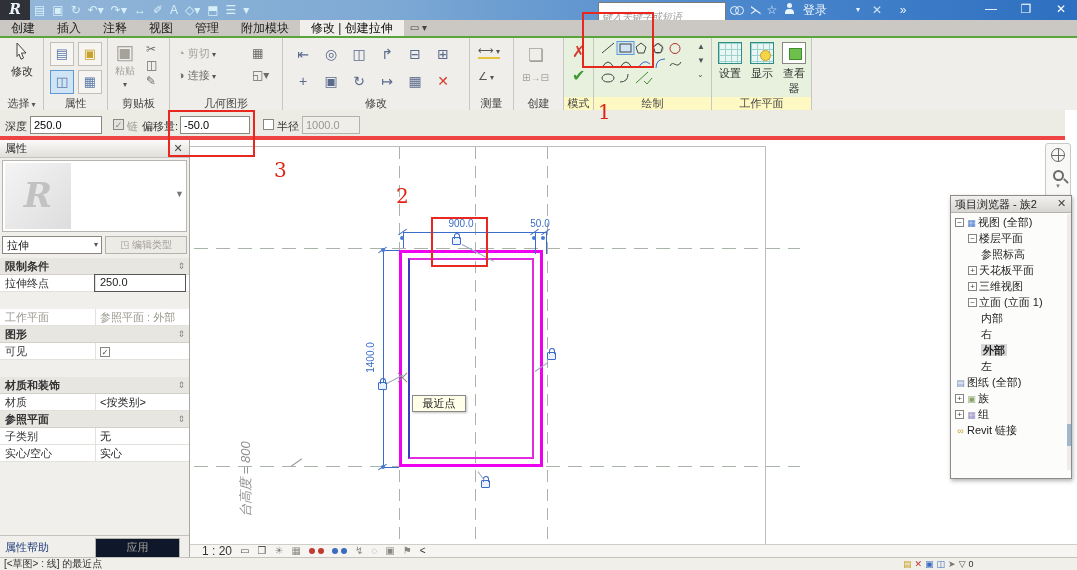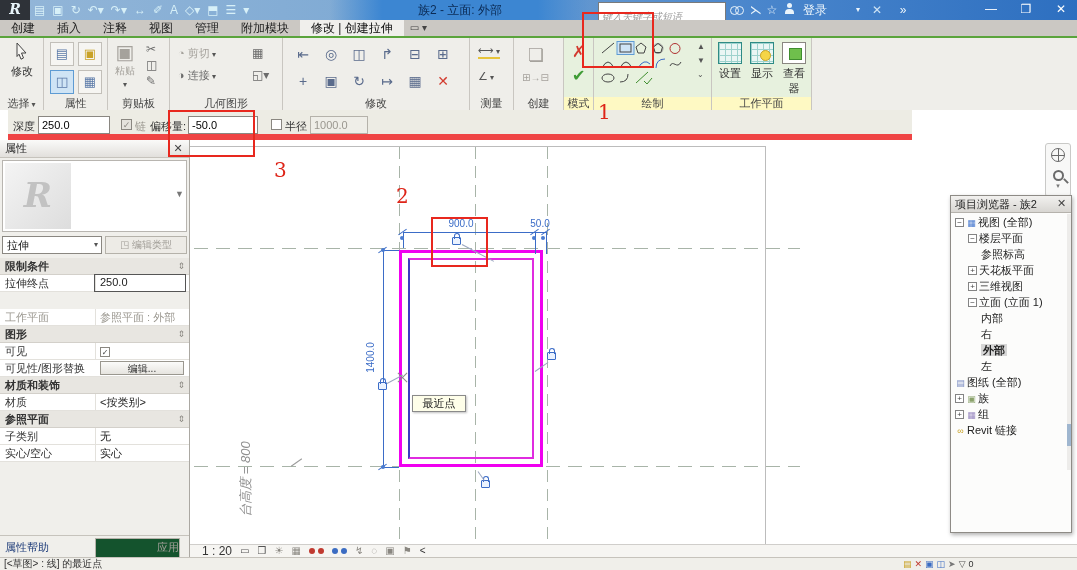--- a/index.html
+++ b/index.html
@@ -51,21 +51,21 @@
 .tile{width:24px;height:24px;border:1px solid #C2BFB9;background:#F6F5F2;text-align:center;line-height:22px;font-size:13px;color:#5A79A8}
 .tile.sel{background:#CFE4F5;border-color:#5E9BD3}
 .tile.folder{color:#C9A227}
 .wp-btn{position:absolute;top:4px;width:32px;text-align:center;font-size:11px;color:#333}
 .wp-ico{width:24px;height:22px;margin:0 auto 2px;border:1px solid #2E8B85;background-image:linear-gradient(#9ED2CD 1px,transparent 1px),linear-gradient(90deg,#9ED2CD 1px,transparent 1px);background-size:6px 6px;background-color:#EAF6F4;position:relative}
 .wp-ico.bulb::after{content:"";position:absolute;right:2px;bottom:2px;width:9px;height:9px;border-radius:50%;background:#F5D547;border:1px solid #C9A227}
 .wp-ico.viewer{background:#fff;border-color:#8A8781}
 .wp-ico.viewer::after{content:"";position:absolute;right:3px;bottom:3px;width:11px;height:10px;background:#6FBF4C;border:1px solid #3F8E2E}
 
 
-#optionsbar{position:absolute;left:8px;top:110px;width:904px;height:30px;background:#EDECE4;border-bottom:6px solid #ef4444}
+#optionsbar{position:absolute;left:0;top:110px;width:1065px;height:30px;background:#EDECE4;border-bottom:4px solid #ef4444}
 #optionsbar label{font-size:11px;color:#333}
 .opt-input{position:absolute;top:6px;height:18px;border:1px solid #8A8781;background:#fff;font-size:11px;padding:0 3px}
 .opt-input.disabled{background:#EFEEE8;color:#9A978F;border-color:#B5B2AA}
 .cbx{position:absolute;top:9px;width:11px;height:11px;border:1px solid #8A8781;background:#fff;font-size:9px;line-height:10px;text-align:center;color:#777}
 .cbx.checked-gray{background:#E4E2DC;color:#8A8781}
 
 
 #props{position:absolute;left:0;top:140px;width:190px;height:417px;background:#F0EFEB;border-right:1px solid #ABA8A2}
 .props-header{position:absolute;left:0;top:0;width:100%;height:18px;background:linear-gradient(#FAFAF9,#E2E0DC);border-bottom:1px solid #C6C3BC;line-height:17px;padding:0 5px;color:#222}
 .props-close{position:absolute;right:4px;top:2px;width:14px;height:14px;text-align:center;line-height:13px;color:#444;font-size:11px}
@@ -80,21 +80,21 @@
 .p-row .v{position:absolute;left:95px;width:90px;color:#222;border-left:1px solid #E3E1DC;padding-left:4px;height:100%}
 .p-row.group{background:#E8E6E1;font-weight:bold;color:#333;border-bottom:1px solid #D3D0CA}
 .p-row.group .g{position:absolute;left:5px}
 .p-row.group .arr{position:absolute;right:4px;color:#8A8781;font-weight:normal;font-size:9px}
 .v.editing{background:#fff;outline:1px solid #555;line-height:15px}
 .v.dim{color:#9A978F}
 .v .chk{display:inline-block;width:10px;height:10px;border:1px solid #8A8781;font-size:8px;line-height:9px;text-align:center;color:#444;margin-top:3px;background:#fff}
 .btn-edit{position:absolute;left:100px;top:1px;width:84px;height:14px;background:linear-gradient(#FBFBFA,#E6E4DF);border:1px solid #9A978F;text-align:center;line-height:13px;font-size:10px;color:#333}
 .props-foot{position:absolute;left:0;bottom:0;width:100%;height:22px;background:#F0EFEB;border-top:1px solid #C6C3BC}
 .props-help{position:absolute;left:5px;top:4px;color:#1F3D7A}
-.apply-btn{position:absolute;left:95px;top:2px;width:85px;height:20px;background:#14532d;border:1px solid #B5B2AA;color:#A3A09A;text-align:right;line-height:16px}
+.apply-btn{position:absolute;left:95px;top:2px;width:85px;height:20px;background:#0f172a;border:1px solid #B5B2AA;color:#A3A09A;text-align:center;line-height:16px}
 
 
 #canvas{position:absolute;left:190px;top:140px;width:887px;height:404px;background:#FFFFFF;overflow:hidden}
 .cropline{position:absolute;background:#BCBCBC}
 .vref{position:absolute;width:1px;background:repeating-linear-gradient(180deg,#A8B4A8 0 12px,transparent 12px 19px)}
 .href{position:absolute;height:1px;background:repeating-linear-gradient(90deg,#A8B4A8 0 14px,transparent 14px 22px)}
 .outer-rect{position:absolute;left:209px;top:110px;width:144px;height:217px;border:3px solid #F000F0}
 .inner-rect{position:absolute;left:218px;top:118px;width:126px;height:201px;border:2px solid #E02BE0;border-left:2px solid #3A3FC0}
 .dimline{position:absolute;background:#3B6CC7}
 .dimtext{position:absolute;color:#3B6CC7;font-size:10px}
@@ -110,21 +110,21 @@
 .sill{position:absolute;left:-10px;top:330px;width:132px;text-align:center;color:#909090;font-style:italic;font-size:13px;transform:rotate(-90deg)}
 .elbow{position:absolute;left:100px;top:322px;width:13px;height:1px;background:#9a9a9a;transform:rotate(-35deg)}
 .navbar{position:absolute;left:855px;top:3px;width:26px;height:54px;background:#F8F8F7;border:1px solid #C9C9C7;border-radius:3px;text-align:center}
 .nav-wheel{display:inline-block;width:14px;height:14px;border:1px solid #6A6A6A;border-radius:50%;margin-top:4px;position:relative}
 .nav-wheel::before{content:"";position:absolute;left:6px;top:0;width:1px;height:12px;background:#6A6A6A}
 .nav-wheel::after{content:"";position:absolute;left:0;top:6px;width:12px;height:1px;background:#6A6A6A}
 .nav-zoom{display:inline-block;width:11px;height:11px;border:2px solid #6A6A6A;border-radius:50%;margin-top:6px;position:relative}
 .nav-zoom::after{content:"";position:absolute;left:8px;top:8px;width:6px;height:2px;background:#6A6A6A;transform:rotate(45deg)}
 
 
-#browser{position:absolute;left:950px;top:195px;width:122px;height:338px;background:#FCFCFB;border:1px solid #8E8B86;box-shadow:1px 2px 4px rgba(0,0,0,.3)}
+#browser{position:absolute;left:950px;top:195px;width:122px;height:284px;background:#FCFCFB;border:1px solid #8E8B86;box-shadow:1px 2px 4px rgba(0,0,0,.3)}
 .br-header{position:absolute;left:0;top:0;width:100%;height:17px;background:linear-gradient(#F2F1EF,#D8D6D2);border-bottom:1px solid #B5B2AC;line-height:16px;padding:0 4px;color:#222}
 .br-close{position:absolute;right:3px;top:1px;width:13px;height:13px;text-align:center;line-height:12px;font-size:11px;color:#444}
 .tree{position:absolute;left:0;top:18px;width:100%}
 .t-row{position:relative;height:16px;line-height:16px;white-space:nowrap;color:#222}
 .t-row .exp{display:inline-block;width:9px;height:9px;border:1px solid #848484;background:#fff;font-size:8px;line-height:7px;text-align:center;color:#444;margin-right:2px;vertical-align:1px}
 .t-row .ticon{display:inline-block;width:11px;text-align:center;font-size:9px;margin-right:1px}
 .lvl0{padding-left:4px}.lvl1{padding-left:17px}.lvl2{padding-left:30px}
 .t-row.selected .lab{background:#D6D6D6;font-weight:bold;padding:0 2px}
 .br-scroll{position:absolute;right:0;top:18px;width:4px;height:256px;background:#EDECEA}
 .br-thumb{position:absolute;right:0;width:4px;height:22px;background:#9FB6CF}
@@ -159,21 +159,20 @@
       <span>↶▾</span>
       <span>↷▾</span>
       <span>↔</span>
       <span>✐</span>
       <span>A</span>
       <span>◇▾</span>
       <span>⬒</span>
       <span>☰</span>
       <span>▾</span>
     </div>
-    <div class="title-text">族2 - 立面: 外部</div>
     <div class="search-wrap">
       <input placeholder="键入关键字或短语" style="">
     </div>
     <span class="tb-ico" style="left:728px;width:18px"><span class="binoc"></span></span>
     <span class="tb-ico" style="left:748px;width:16px">⋋</span>
     <span class="tb-ico" style="left:764px;width:16px">☆</span>
     <span class="tb-ico" style="left:782px;width:14px"><span class="person"></span></span>
     <span class="tb-ico" style="left:798px;width:34px">登录</span>
     <span class="tb-ico" style="left:852px;width:12px;font-size:8px">▾</span>
     <span class="tb-ico" style="left:868px;width:18px;color:#CFE4F5;font-weight:bold">✕</span>
@@ -352,24 +351,20 @@
       <span class="v dim">参照平面 : 外部</span>
       </div>
     <div class="p-row group" style="top:186px">
       <span class="g">图形</span>
         <span class="arr">⇕</span>
       </div>
     <div class="p-row" style="top:203px">
       <span class="k">可见</span>
       <span class="v"><span class="chk">✓</span></span>
       </div>
-    <div class="p-row" style="top:220px">
-      <span class="k">可见性/图形替换</span>
-      <span class="btn-edit">编辑...</span>
-      </div>
     <div class="p-row group" style="top:237px">
       <span class="g">材质和装饰</span>
         <span class="arr">⇕</span>
       </div>
     <div class="p-row" style="top:254px">
       <span class="k">材质</span>
       <span class="v">&lt;按类别&gt;</span>
       </div>
     <div class="p-row group" style="top:271px">
       <span class="g">参照平面</span>

